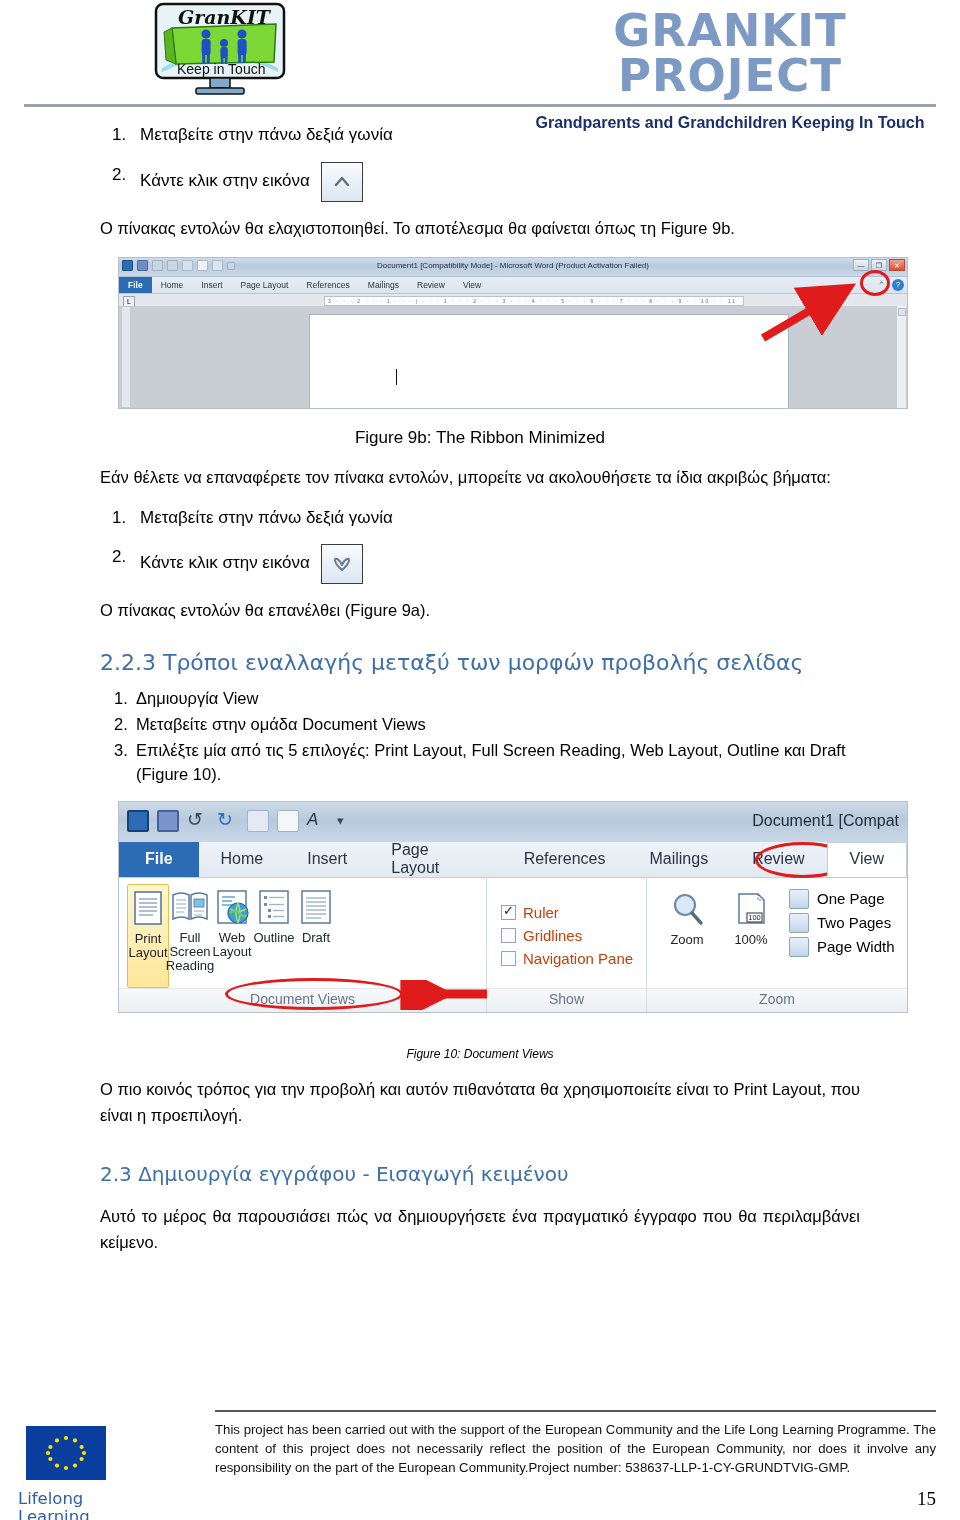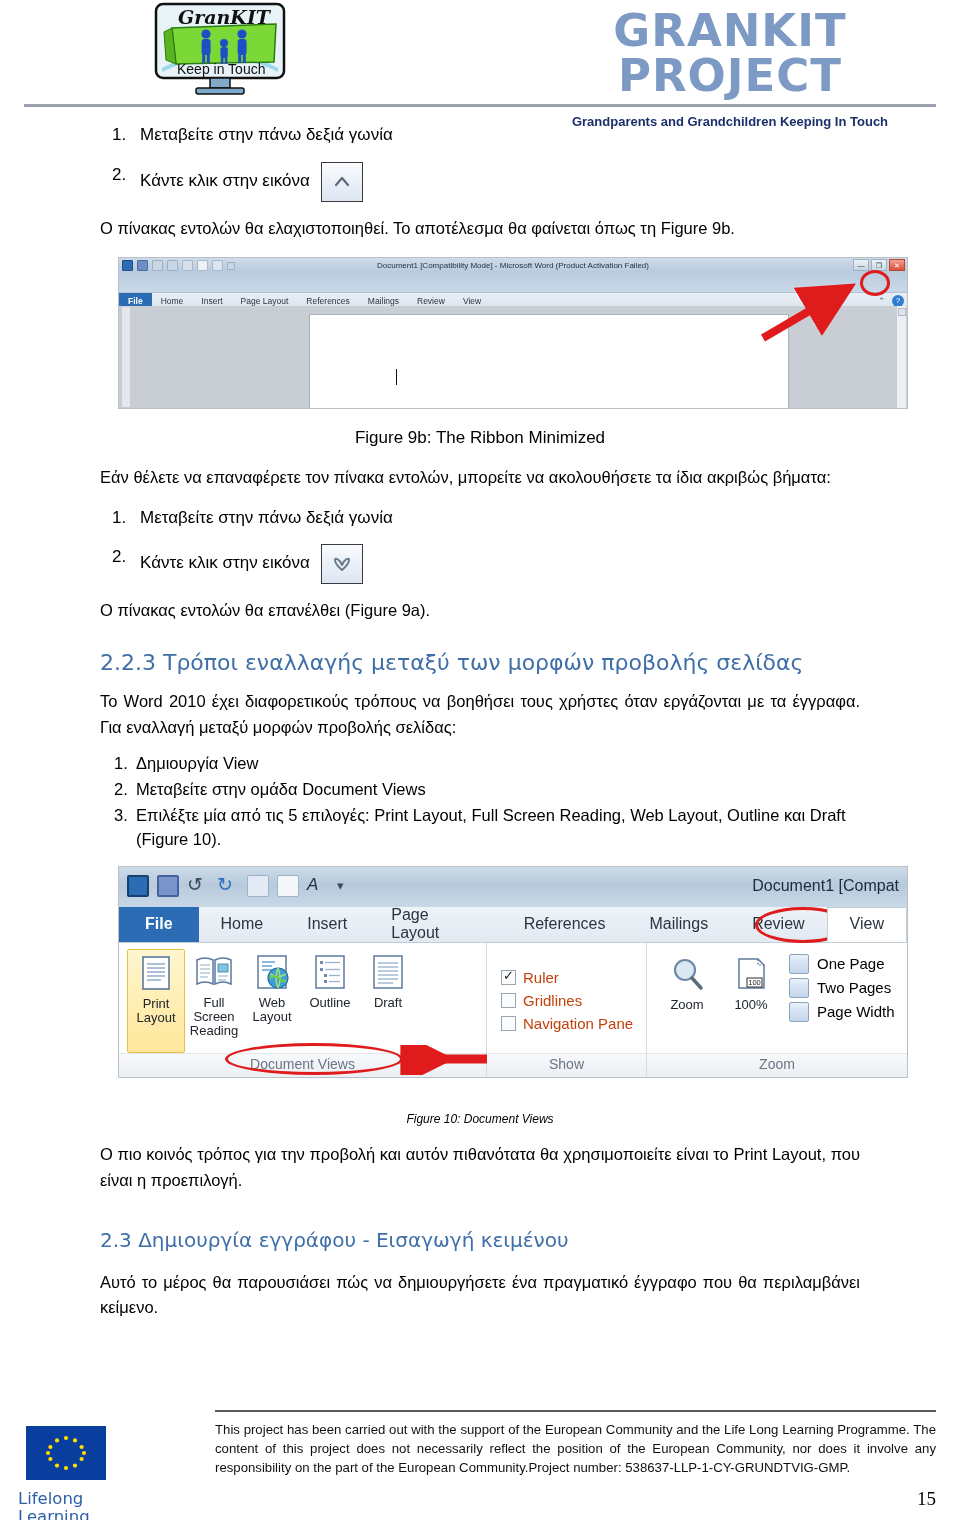--- a/index.html
+++ b/index.html
@@ -19,21 +19,21 @@
   .brand { position:absolute; left:520px; top:8px; width:420px; text-align:center; }
   .brand-title {
     font-family: "DejaVu Sans", sans-serif;
     font-size: 45px; font-weight:700; letter-spacing:1px;
     color:#7d9ac4; line-height:1;
     -webkit-text-stroke: 0px;
   }
   .brand-sub {
     margin-top:16px;
     font-family:"Liberation Sans", sans-serif;
-    font-size:13px; font-weight:700; color:#1b2f6b; white-space:nowrap;
+    font-size:16px; font-weight:700; color:#1b2f6b; white-space:nowrap;
   }
   .header-rule {
     position:absolute; left:24px; right:24px; top:104px;
     height:3px; background:#9aa3ad;
   }
 
   
   .page { position:relative; padding: 0 100px 0 100px; }
 
   .olist { margin: 10px 0 0 0; padding:0; list-style:none; }
@@ -51,21 +51,21 @@
     border:1px solid #3b3b3b;
     background: linear-gradient(180deg,#fafcff 0%, #e9eff7 55%, #dde6f2 100%);
     position:relative; margin-left:6px;
   }
   .icobox svg { position:absolute; left:50%; top:50%; transform:translate(-50%,-50%); }
 
   
   .fig9b { margin: 16px 0 0 18px; width: 790px; height: 152px; position:relative;
            border:1px solid #b9c0c8; background:#d6dbe1; overflow:hidden; }
   .w-titlebar {
-    height:35px; position:relative;
+    height:19px; position:relative;
     background: linear-gradient(180deg,#cfdce9 0%, #b9cbde 40%, #cad9e8 100%);
     border-bottom:1px solid #b3c3d4;
   }
   .qat { position:absolute; left:3px; top:2px; display:flex; gap:4px; align-items:center; }
   .qat .sq { width:11px; height:11px; border-radius:1px; }
   .w-title {
     position:absolute; left:0; right:0; top:3px; text-align:center;
     font-size:8px; color:#1f2d3d; font-family:"Liberation Sans",sans-serif;
   }
   .w-winbtns { position:absolute; right:2px; top:1px; display:flex; gap:2px; }
@@ -136,21 +136,21 @@
   .r-doc { position:absolute; right:8px; top:10px; font-size:16px; color:#1d2a38; white-space:nowrap; }
   .r-tabs { height:36px; background:linear-gradient(180deg,#eef3f8,#e2e9f1); display:flex; align-items:stretch; position:relative; border-bottom:1px solid #c3cdd8; }
   .r-tab { display:flex; align-items:center; padding:0 22px; font-size:16px; color:#2a3541; }
   .r-tab.file { background:#2b6cb5; color:#fff; font-weight:600; padding:0 26px; }
   .r-tab.active { background:#fff; border:1px solid #c3cdd8; border-bottom-color:#fff; position:relative; z-index:2;}
   .r-body { position:absolute; left:0; right:0; top:76px; bottom:0; background:#fff; display:flex; }
   .r-group { position:relative; border-right:1px solid #d6dce3; display:flex; flex-direction:column; }
   .r-gitems { flex:1 1 auto; display:flex; padding:6px 8px 0 8px; }
   .r-glabel { height:24px; text-align:center; font-size:14px; color:#6a7585; padding-top:2px;
               background:linear-gradient(180deg,#f7f9fb,#eceff3); border-top:1px solid #e3e7ec; }
-  .bigbtn { width:58px; display:flex; flex-direction:column; align-items:center; padding:3px 2px; }
+  .bigbtn { width:42px; display:flex; flex-direction:column; align-items:center; padding:3px 2px; }
   .bigbtn.sel { background:linear-gradient(180deg,#fff6cf,#ffe79a); border:1px solid #e3c14f; border-radius:2px; }
   .bigbtn .glyph { width:42px; height:42px; display:block; }
   .bigbtn .lbl { font-size:13px; text-align:center; line-height:1.08; color:#20262e; margin-top:2px; }
   .chkrow { display:flex; align-items:center; gap:7px; margin:3px 0; font-size:15px; color:#c2410c; }
   .chkbox { width:15px; height:15px; border:1px solid #9aa4af; background:#fbfcfd; position:relative; }
   .chkbox.on:after { content:"✓"; position:absolute; left:1px; top:-3px; font-size:13px; color:#222; }
   .zrow { display:flex; align-items:center; gap:8px; margin:2px 0; font-size:15px; }
   .smallbtn-ico { width:20px; height:20px; border:1px solid #8ea4be; background:linear-gradient(180deg,#e8f0fa,#c3d5ea); border-radius:2px; }
 
   
@@ -312,21 +312,20 @@
             <path d="M4 5 Q4 3 6.5 4.2 Q9 5.6 11 10 Q13 5.6 15.5 4.2 Q18 3 18 5 Q18 9 11 15 Q4 9 4 5 Z" fill="none" stroke="#6a7b8e" stroke-width="2" stroke-linejoin="round"></path>
           </svg>
         </span>
       </span>
     </li>
   </ul>
 
   <p class="para">Ο πίνακας εντολών θα επανέλθει (Figure 9a).</p>
 
   <h2 class="sec">2.2.3 Τρόποι εναλλαγής μεταξύ των μορφών προβολής σελίδας</h2>
-  <p class="para">Το Word 2010 έχει διαφορετικούς τρόπους να βοηθήσει τους χρήστες όταν εργάζονται με τα έγγραφα. Για εναλλαγή μεταξύ μορφών προβολής σελίδας:</p>
 
   <ul class="sublist">
     <li>
       <span class="n">1.</span>
       <span class="t">Δημιουργία View</span>
     </li>
     <li>
       <span class="n">2.</span>
       <span class="t">Μεταβείτε στην ομάδα Document Views</span>
     </li>

